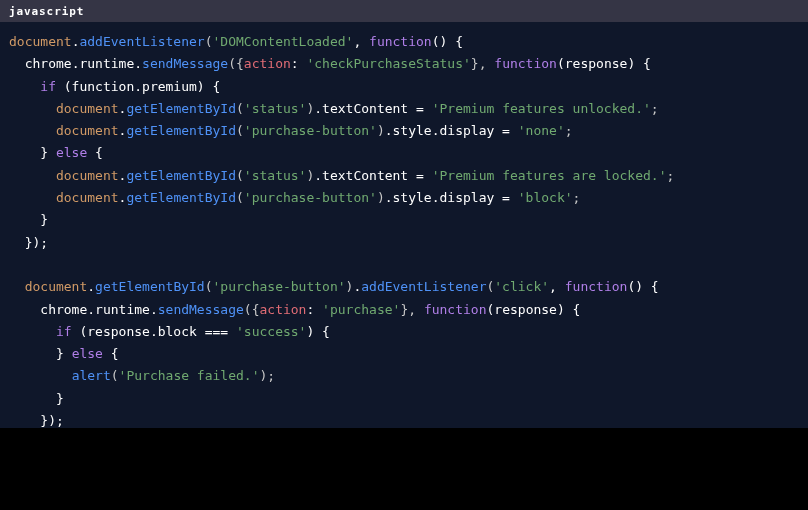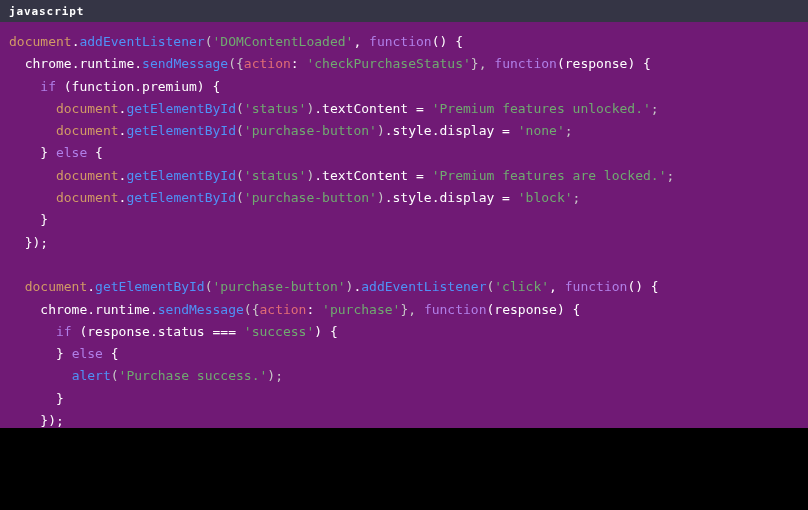--- a/index.html
+++ b/index.html
@@ -32,21 +32,21 @@
   }
   #lang-label {
     color: #ffffff;
     font-family: "DejaVu Sans Mono", "Liberation Mono", monospace;
     font-size: 11px;
     font-weight: bold;
     letter-spacing: 0.9px;
   }
   #code-area {
     flex: 1;
-    background: #701a75;
+    background: #0f172a;
     padding: 9px 0 0 0;
     box-sizing: border-box;
     overflow: hidden;
   }
   .code-line {
     font-family: "DejaVu Sans Mono", "Liberation Mono", monospace;
     font-size: 13px;
     line-height: 22.3px;
     height: 22.3px;
     white-space: pre;
@@ -78,22 +78,22 @@
       <div class="code-line"><span class="tok t-plain">      </span><span class="tok t-var">document</span><span class="tok t-plain">.</span><span class="tok t-fn">getElementById</span><span class="tok t-punct">(</span><span class="tok t-str">'status'</span><span class="tok t-punct">)</span><span class="tok t-plain">.textContent = </span><span class="tok t-str">'Premium features unlocked.'</span><span class="tok t-punct">;</span></div>
       <div class="code-line"><span class="tok t-plain">      </span><span class="tok t-var">document</span><span class="tok t-plain">.</span><span class="tok t-fn">getElementById</span><span class="tok t-punct">(</span><span class="tok t-str">'purchase-button'</span><span class="tok t-punct">)</span><span class="tok t-plain">.style.display = </span><span class="tok t-str">'none'</span><span class="tok t-punct">;</span></div>
       <div class="code-line"><span class="tok t-plain">    } </span><span class="tok t-kw">else</span><span class="tok t-plain"> {</span></div>
       <div class="code-line"><span class="tok t-plain">      </span><span class="tok t-var">document</span><span class="tok t-plain">.</span><span class="tok t-fn">getElementById</span><span class="tok t-punct">(</span><span class="tok t-str">'status'</span><span class="tok t-punct">)</span><span class="tok t-plain">.textContent = </span><span class="tok t-str">'Premium features are locked.'</span><span class="tok t-punct">;</span></div>
       <div class="code-line"><span class="tok t-plain">      </span><span class="tok t-var">document</span><span class="tok t-plain">.</span><span class="tok t-fn">getElementById</span><span class="tok t-punct">(</span><span class="tok t-str">'purchase-button'</span><span class="tok t-punct">)</span><span class="tok t-plain">.style.display = </span><span class="tok t-str">'block'</span><span class="tok t-punct">;</span></div>
       <div class="code-line"><span class="tok t-plain">    }</span></div>
       <div class="code-line"><span class="tok t-plain">  });</span></div>
       <div class="code-line">&nbsp;</div>
       <div class="code-line"><span class="tok t-plain">  </span><span class="tok t-var">document</span><span class="tok t-plain">.</span><span class="tok t-fn">getElementById</span><span class="tok t-punct">(</span><span class="tok t-str">'purchase-button'</span><span class="tok t-punct">)</span><span class="tok t-plain">.</span><span class="tok t-fn">addEventListener</span><span class="tok t-punct">(</span><span class="tok t-str">'click'</span><span class="tok t-plain">, </span><span class="tok t-kw">function</span><span class="tok t-plain">() {</span></div>
       <div class="code-line"><span class="tok t-plain">    chrome</span><span class="tok t-plain">.</span><span class="tok t-plain">runtime</span><span class="tok t-plain">.</span><span class="tok t-fn">sendMessage</span><span class="tok t-punct">({</span><span class="tok t-key">action</span><span class="tok t-plain">: </span><span class="tok t-str">'purchase'</span><span class="tok t-punct">}, </span><span class="tok t-kw">function</span><span class="tok t-plain">(response) {</span></div>
-      <div class="code-line"><span class="tok t-plain">      </span><span class="tok t-kw">if</span><span class="tok t-plain"> (response.status === </span><span class="tok t-str">'success'</span><span class="tok t-plain">) {</span></div>
+      <div class="code-line"><span class="tok t-plain">      </span><span class="tok t-kw">if</span><span class="tok t-plain"> (response.block === </span><span class="tok t-str">'success'</span><span class="tok t-plain">) {</span></div>
       <div class="code-line"><span class="tok t-plain">      } </span><span class="tok t-kw">else</span><span class="tok t-plain"> {</span></div>
-      <div class="code-line"><span class="tok t-plain">        </span><span class="tok t-fn">alert</span><span class="tok t-punct">(</span><span class="tok t-str">'Purchase success.'</span><span class="tok t-punct">);</span></div>
+      <div class="code-line"><span class="tok t-plain">        </span><span class="tok t-fn">alert</span><span class="tok t-punct">(</span><span class="tok t-str">'Purchase failed.'</span><span class="tok t-punct">);</span></div>
       <div class="code-line"><span class="tok t-plain">      }</span></div>
       <div class="code-line"><span class="tok t-plain">    });</span></div>
       <div class="code-line"><span class="tok t-plain">  });</span></div>
       <div class="code-line"><span class="tok t-plain">});</span></div>
     </div>
 
 </div>
 
 </body></html>

